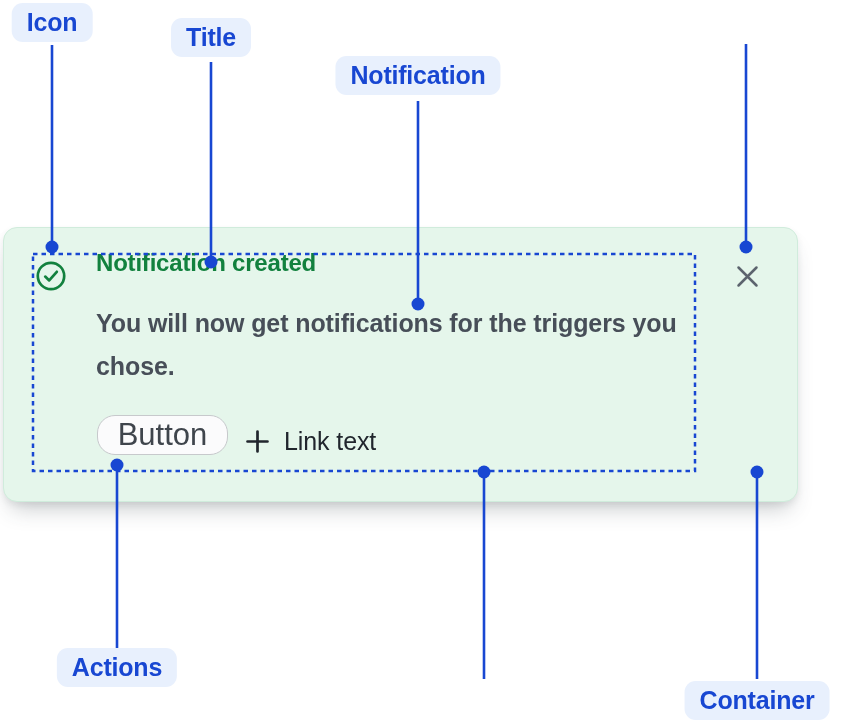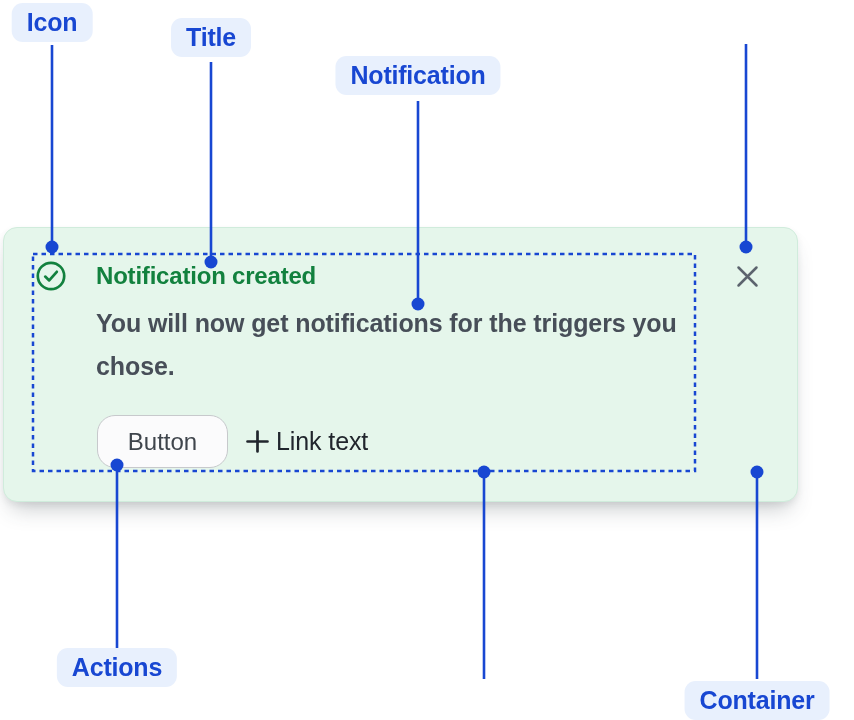--- a/index.html
+++ b/index.html
@@ -38,42 +38,42 @@
   
   .card{
     position:absolute;left:3px;top:227px;width:795px;height:275px;
     background:var(--card-bg);
     border:1px solid var(--card-border);
     border-radius:14px;
     box-shadow:0 14px 22px -8px rgba(50,60,70,0.28), 0 3px 6px rgba(50,60,70,0.08);
   }
   .status-icon{position:absolute;left:36px;top:261px;width:30px;height:30px;}
   .flag-title{
-    position:absolute;left:96px;top:261px;
+    position:absolute;left:96px;top:248px;
     font-size:24px;font-weight:700;line-height:30px;
     color:var(--success-green);letter-spacing:-0.2px;text-align:right;
   }
   .flag-desc{
     position:absolute;left:96px;top:302px;width:600px;
     font-size:25px;font-weight:700;line-height:43px;
     color:var(--description-text);letter-spacing:-0.1px;
   }
   .flag-button{
-    position:absolute;left:97px;top:415px;width:131px;height:53px;
+    position:absolute;left:97px;top:415px;width:131px;height:40px;
     background:var(--button-bg);
     border:1.5px solid var(--button-border);
     border-radius:18px;
     font-family:"Liberation Sans",sans-serif;
-    font-size:24px;color:var(--button-text);
+    font-size:31px;color:var(--button-text);
     display:flex;align-items:center;justify-content:center;
     cursor:pointer;
   }
   .flag-link{
     position:absolute;left:244px;top:415px;height:53px;
-    display:flex;align-items:center;gap:5px;
+    display:flex;align-items:center;gap:13px;
     text-decoration:none;cursor:pointer;
     color:var(--link-text);font-size:25px;letter-spacing:-0.1px;
   }
   .dismiss-btn{
     position:absolute;left:726px;top:256px;width:42px;height:40px;
     background:transparent;border:none;cursor:pointer;
     display:flex;align-items:center;justify-content:center;
   }
 
   

